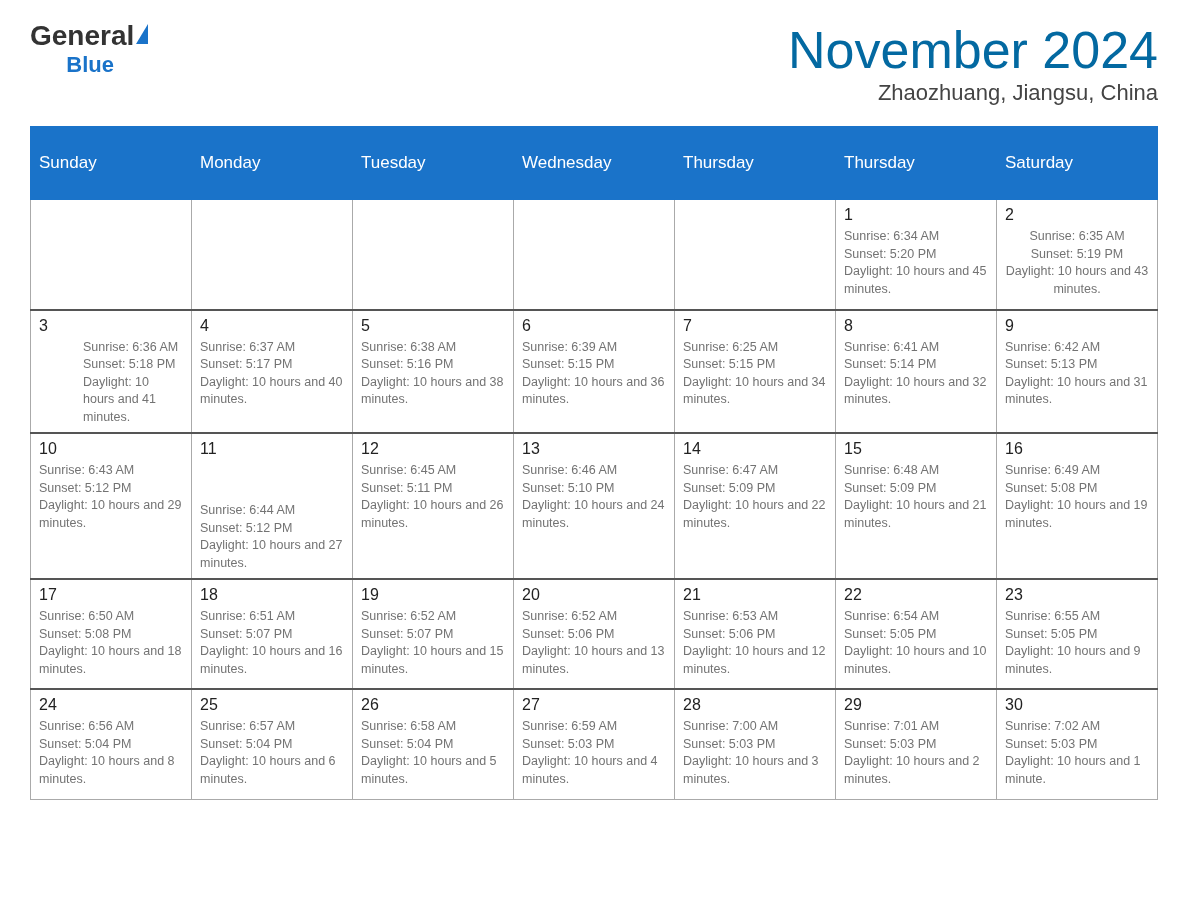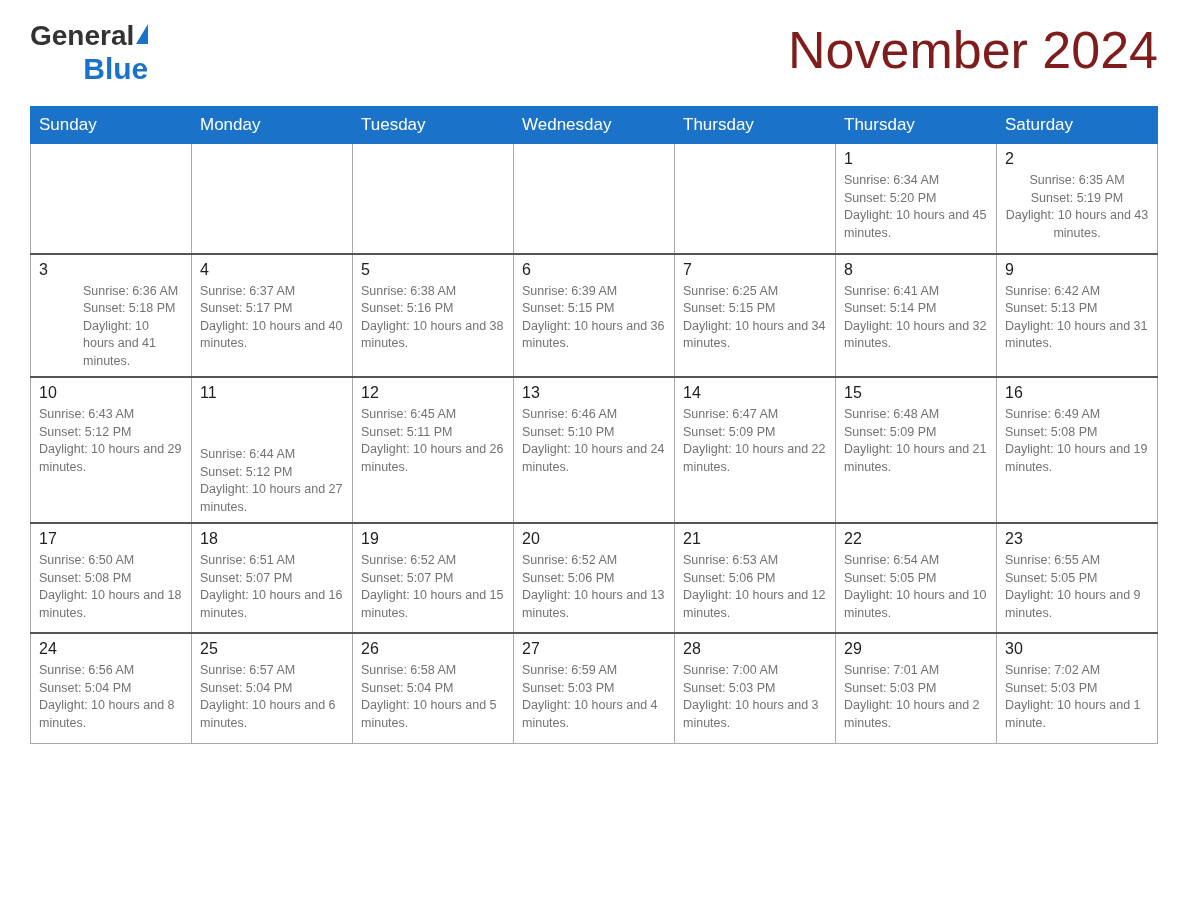--- a/index.html
+++ b/index.html
@@ -12,65 +12,65 @@
     }
     .header {
       display: flex;
       justify-content: space-between;
       align-items: flex-start;
       margin-bottom: 20px;
     }
     .logo {
       display: flex;
       flex-direction: column;
-      align-items: flex-end;
+      align-items: center;
     }
     .logo-text {
       display: flex;
       align-items: center;
       font-size: 28px;
       font-weight: bold;
       color: #333;
     }
     .logo-general { color: #333; }
     .logo-triangle {
       width: 0;
       height: 0;
       border-left: 12px solid transparent;
       border-right: 0px solid transparent;
       border-bottom: 20px solid #1a73c9;
       margin-left: 2px;
       margin-top: -4px;
     }
     .logo-subtitle {
       color: #1a73c9;
-      font-size: 30px;
+      font-size: 22px;
       font-weight: bold;
       margin-left: 2px;
     }
     .title-block {
       text-align: right;
     }
     .month-title {
       font-size: 52px;
       font-weight: normal;
-      color: #7f1d1d;
+      color: #0369a1;
     }
     .location {
       font-size: 22px;
       color: #444;
     }
     table {
       width: 100%;
       border-collapse: collapse;
     }
     thead th {
       background: #1a73c9;
       color: #fff;
-      padding: 8px 8px;
+      padding: 26px 8px;
       font-size: 17px;
       font-weight: normal;
       text-align: left;
       border: 1px solid #1a73c9;
     }
     tbody td {
       border: 1px solid #aaa;
       vertical-align: top;
       padding: 6px 8px;
       width: 14.28%;
@@ -107,20 +107,21 @@
 <div class="header">
   <div class="logo">
     <div class="logo-text">
       <span class="logo-general">General</span>
       <div class="logo-triangle"></div>
     </div>
     <div class="logo-subtitle">Blue</div>
   </div>
   <div class="title-block">
     <div class="month-title">November 2024</div>
+    <div class="location">Zhaozhuang, Jiangsu, China</div>
   </div>
 </div>
 
 <table>
   <thead>
     <tr>
     <th>Sunday</th>
         <th>Monday</th>
         <th>Tuesday</th>
         <th>Wednesday</th>

